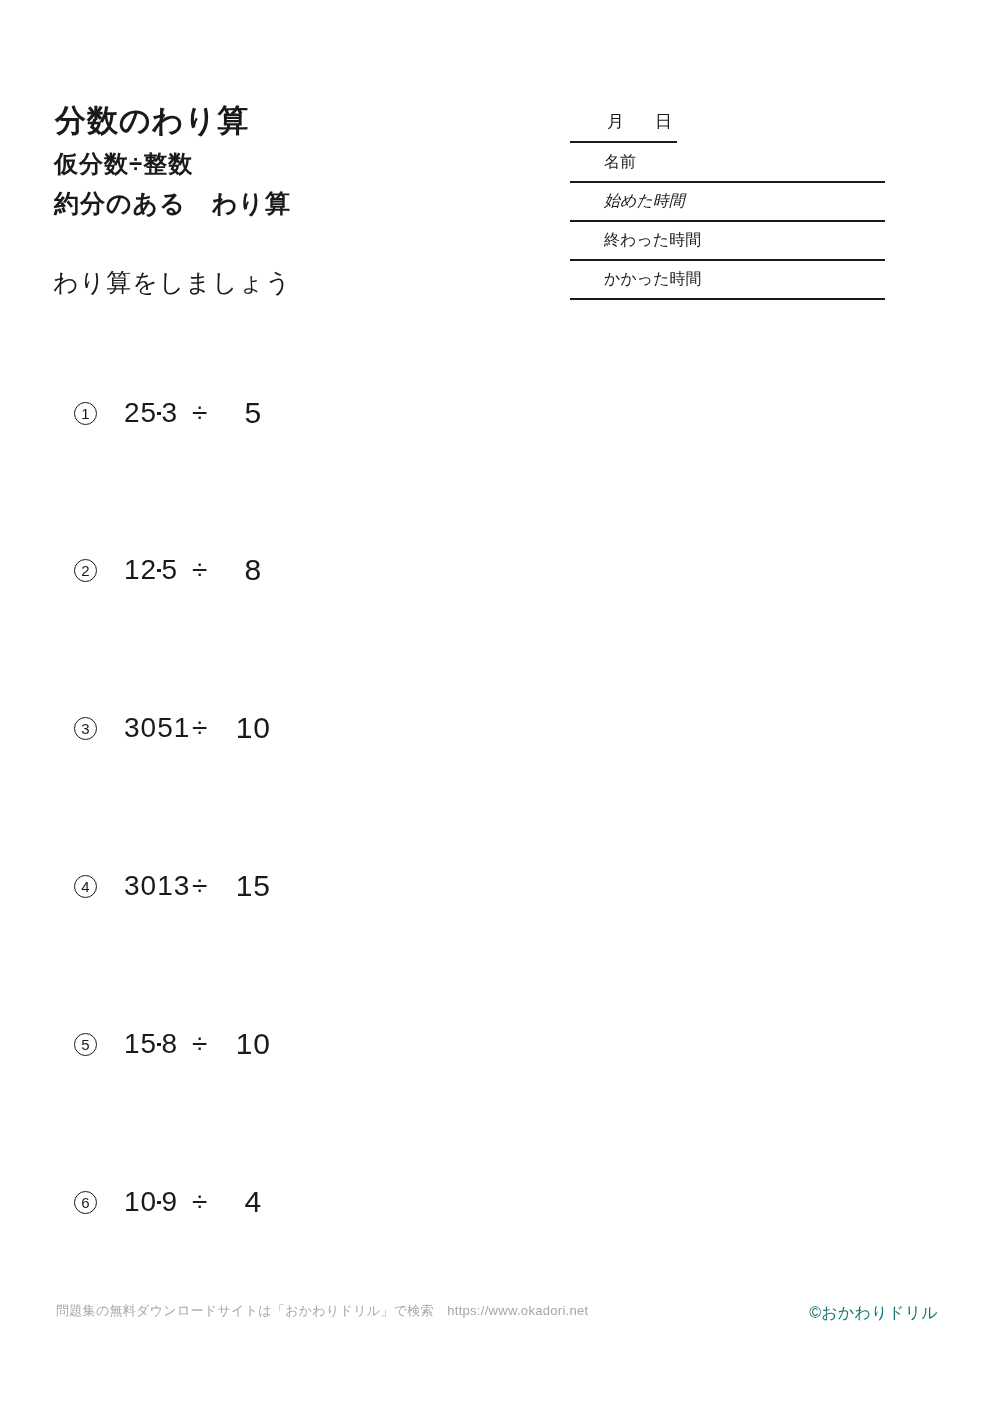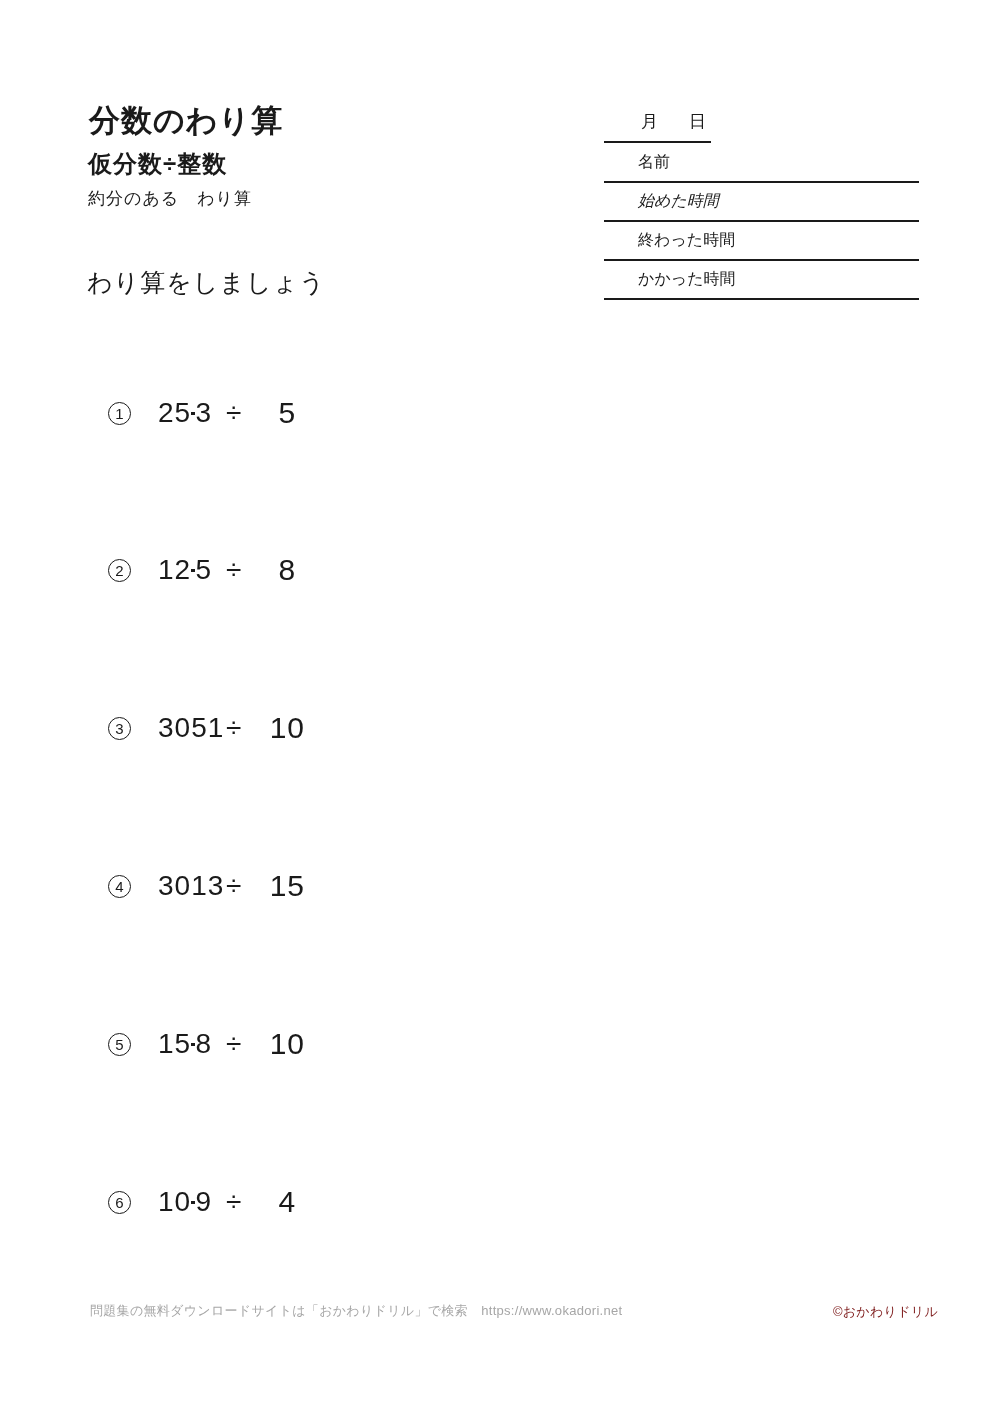--- a/index.html
+++ b/index.html
@@ -4,34 +4,34 @@
 <style>
   * { margin: 0; padding: 0; box-sizing: border-box; }
   html, body { background: #ffffff; }
   body {
     width: 1000px; height: 1415px;
     font-family: "Liberation Sans", "DejaVu Sans", sans-serif;
     color: #1a1a1a;
     position: relative;
     overflow: hidden;
   }
-  .page { position: absolute; inset: 0; background: #ffffff; margin-left: 34px; }
+  .page { position: absolute; inset: 0; background: #ffffff; }
 
   
   .title {
     position: absolute; left: 55px; top: 100px;
     font-size: 31px; font-weight: bold; letter-spacing: 1px;
   }
   .subtitle1 {
     position: absolute; left: 54px; top: 148px;
     font-size: 24px; font-weight: bold; letter-spacing: 1px;
   }
   .subtitle2 {
     position: absolute; left: 54px; top: 187px;
-    font-size: 17px; font-weight: normal; letter-spacing: 1px;
+    font-size: 25px; font-weight: bold; letter-spacing: 1px;
   }
   .instruction {
     position: absolute; left: 53px; top: 266px;
     font-size: 25px; font-weight: normal; letter-spacing: 1px;
   }
 
   
   .date-row {
     position: absolute; left: 570px; top: 110px; width: 107px;
     display: flex; justify-content: flex-end; gap: 31px; padding-right: 5px;
@@ -83,21 +83,21 @@
     font-size: 30px; line-height: 1; letter-spacing: 1px;
   }
 
   
   .footer-left {
     position: absolute; left: 56px; top: 1302px;
     font-size: 13px; color: #a6a6a6; letter-spacing: 0.3px;
   }
   .footer-right {
     position: absolute; right: 62px; top: 1303px;
-    font-size: 13px; color: #7f1d1d; letter-spacing: 0.3px;
+    font-size: 16px; color: #0f766e; letter-spacing: 0.3px;
   }
 </style>
 </head>
 <body>
 
 <div class="page">
 
   <h1 class="title">分数のわり算</h1>
   <div class="subtitle1">仮分数÷整数</div>
   <div class="subtitle2">約分のある　わり算</div>

